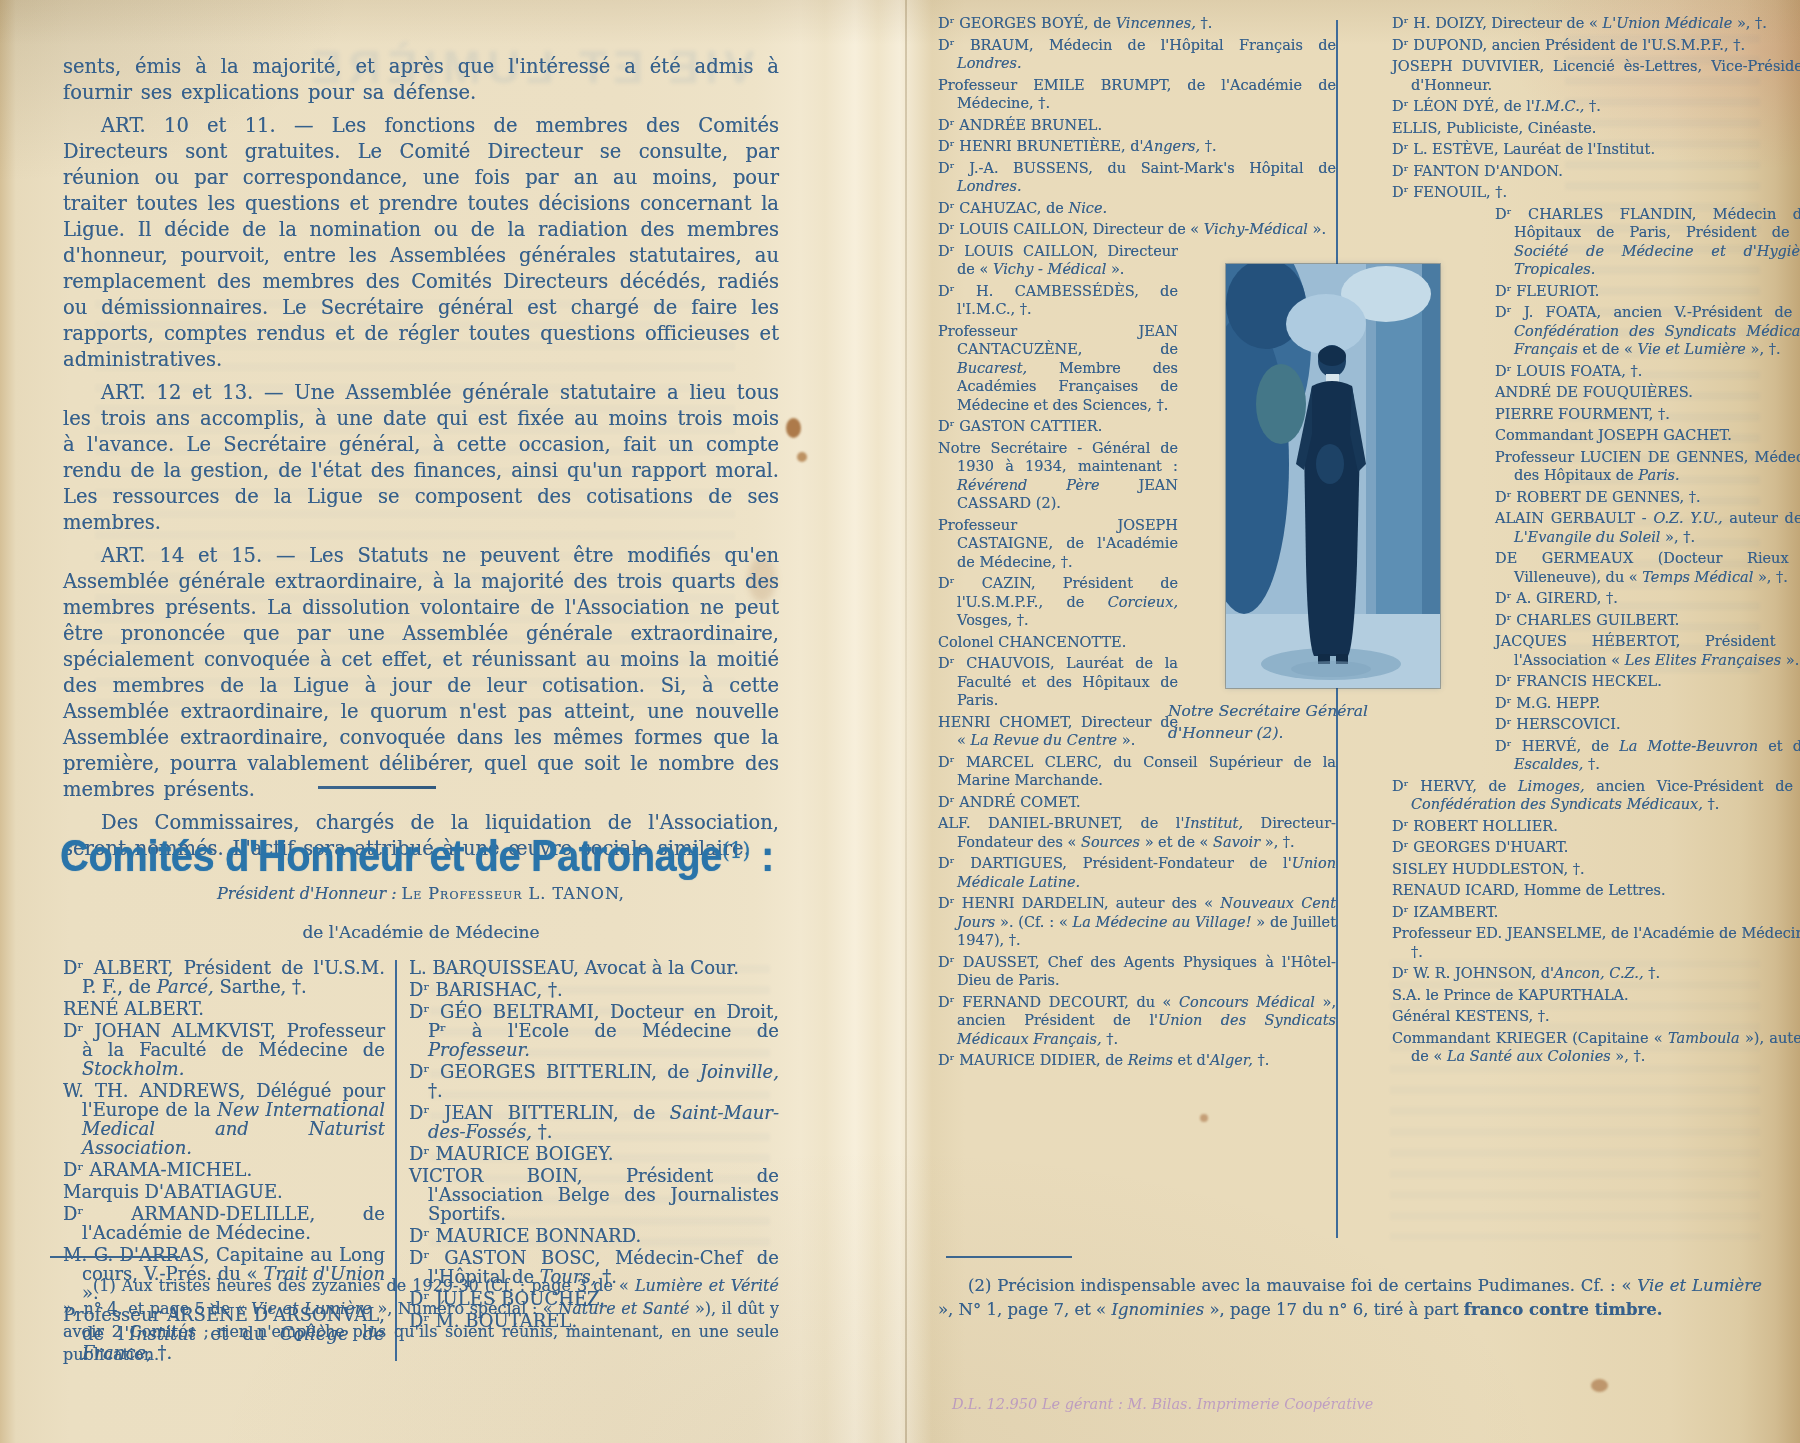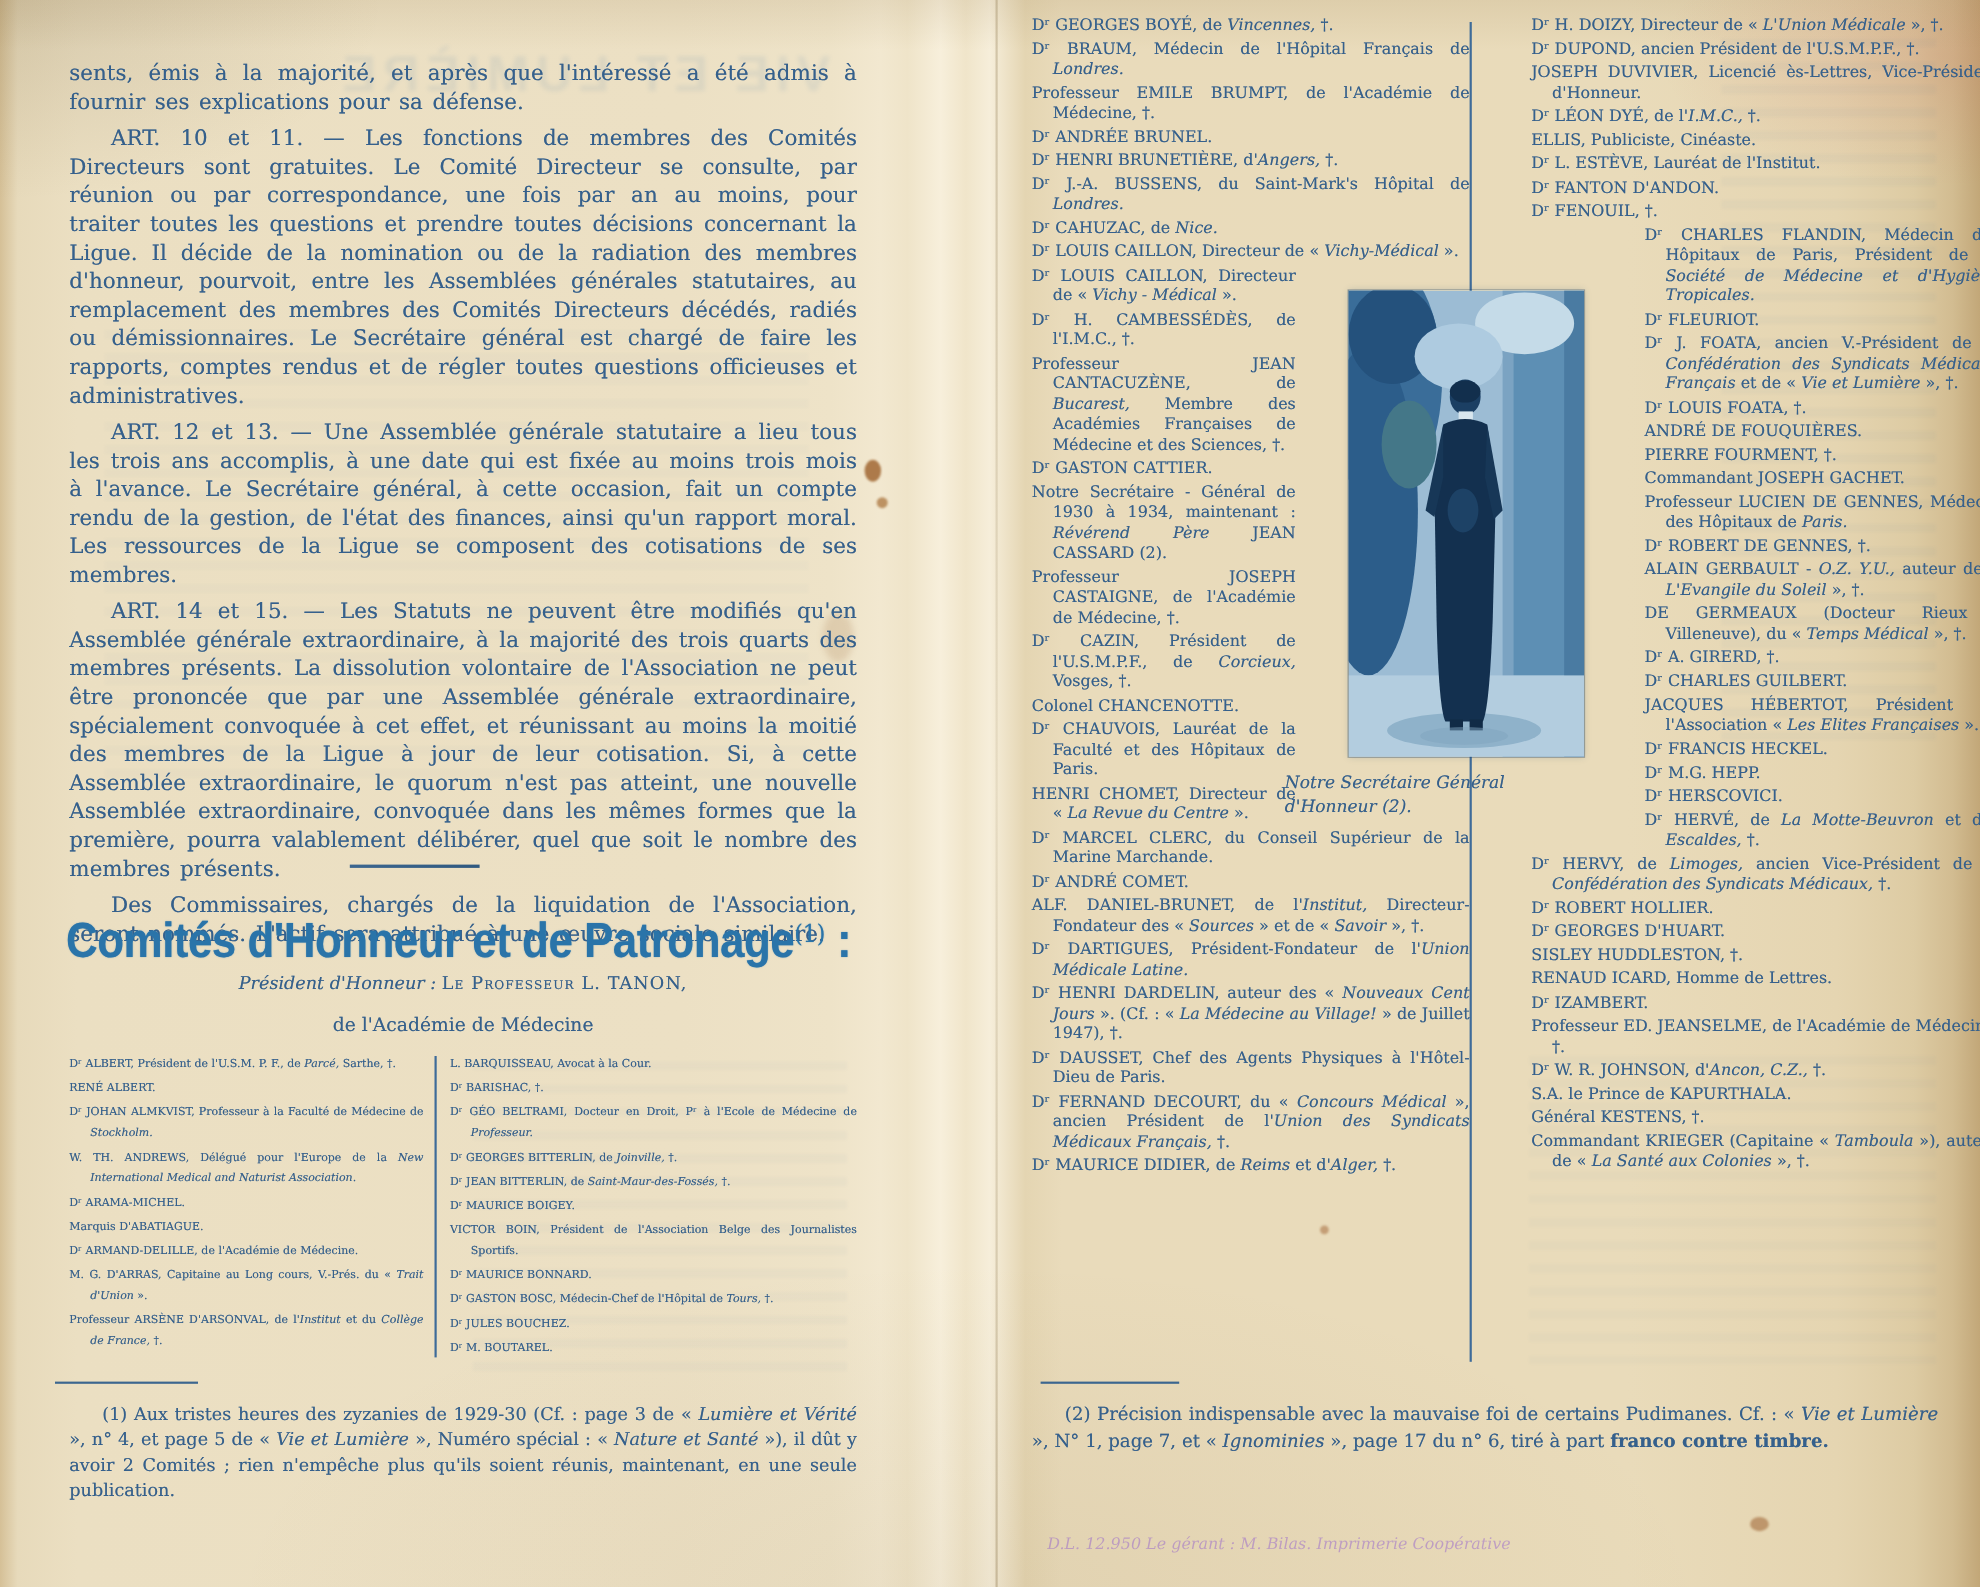--- a/index.html
+++ b/index.html
@@ -26,21 +26,21 @@
   .lp-heading sup{font-family:"DejaVu Serif",serif;font-weight:normal;font-size:20px;vertical-align:12px;letter-spacing:0;}
   .lp-president{position:absolute;left:63px;top:884px;width:716px;text-align:center;font-size:16px;}
   .lp-president .plabel{font-style:italic;}
   .lp-president .pname{font-variant:small-caps;letter-spacing:1px;}
   .lp-affil{position:absolute;left:63px;top:922px;width:716px;text-align:center;font-size:17px;}
   .lp-cols{position:absolute;left:63px;top:958px;width:716px;display:flex;}
   .lp-cols .cola{width:322px;}
   .lp-cols .coldiv{width:2px;background:#3e6b99;margin:2px 12px 4px 10px;}
   .lp-cols .colb{flex:1;}
   .lp-cols p.entry, .rp-col p.entry{margin:0 0 3px 0;padding-left:19px;text-indent:-19px;text-align:justify;}
-  .lp-cols{font-size:10px;line-height:19px;}
+  .lp-cols{font-size:18px;line-height:19px;}
   .fn-rule{position:absolute;height:2px;background:#3c668f;}
   .lp-fnrule{left:50px;top:1256px;width:130px;}
   .lp-footnote{position:absolute;left:63px;top:1274px;width:716px;font-size:16px;line-height:23px;text-align:justify;}
   .lp-footnote .fnp{margin:0;text-indent:30px;}
   
   .rp-col{position:absolute;top:14px;font-size:14.5px;line-height:18.5px;}
   .rp-col1{left:938px;width:398px;}
   .rp-col2{left:1392px;width:426px;}
   .rp-vrule{position:absolute;left:1336px;top:20px;width:2px;height:1218px;background:#3e6b99;}
   .sp-right{float:right;width:158px;height:500px;}

